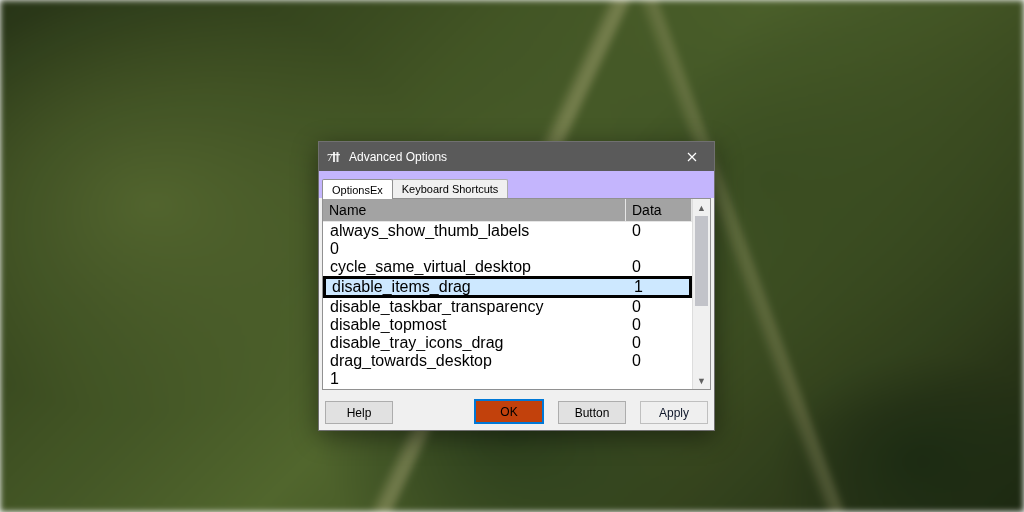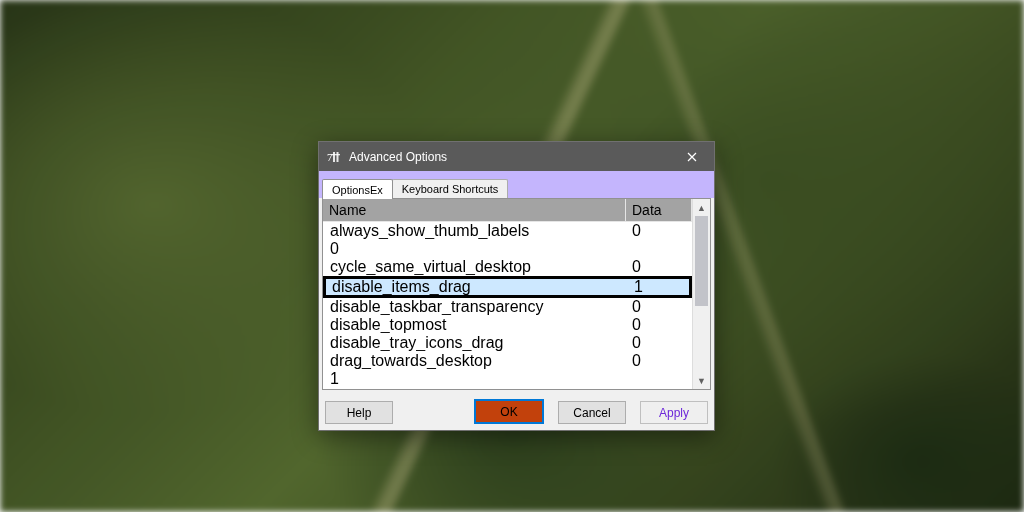--- a/index.html
+++ b/index.html
@@ -89,21 +89,21 @@
   .button-row{
     display:flex;align-items:flex-end;padding:6px;gap:14px;
   }
   .button-row .spacer{flex:1}
   .btn{
     width:66px;height:21px;border:1px solid #adadad;background:#e1e1e1;
     font-family:inherit;font-size:12px;display:flex;align-items:center;justify-content:center;
     cursor:default;
   }
   .btn.default{border:2px solid #0078d7;width:66px;height:21px;background:#c2410c}
-  .btn.disabled{color:#6d28d9;border-color:#bfbfbf;background:#efefef}
+  .btn.disabled{color:#0f172a;border-color:#bfbfbf;background:#efefef}
 </style>
 </head>
 <body>
 
 <div class="desktop"></div>
 
 <div class="dialog">
   <div class="titlebar">
     <span class="icon">
       <svg width="16" height="16" viewBox="0 0 16 16">
@@ -184,16 +184,16 @@
           <span>▼</span>
         </div>
       </div>
     </div>
   </div>
 
   <div class="button-row">
     <div class="btn">Help</div>
     <div class="spacer"></div>
     <div class="btn default">OK</div>
-    <div class="btn">Cancel</div>
+    <div class="btn">Button</div>
     <div class="btn disabled">Apply</div>
   </div>
 </div>
 
 </body></html>

